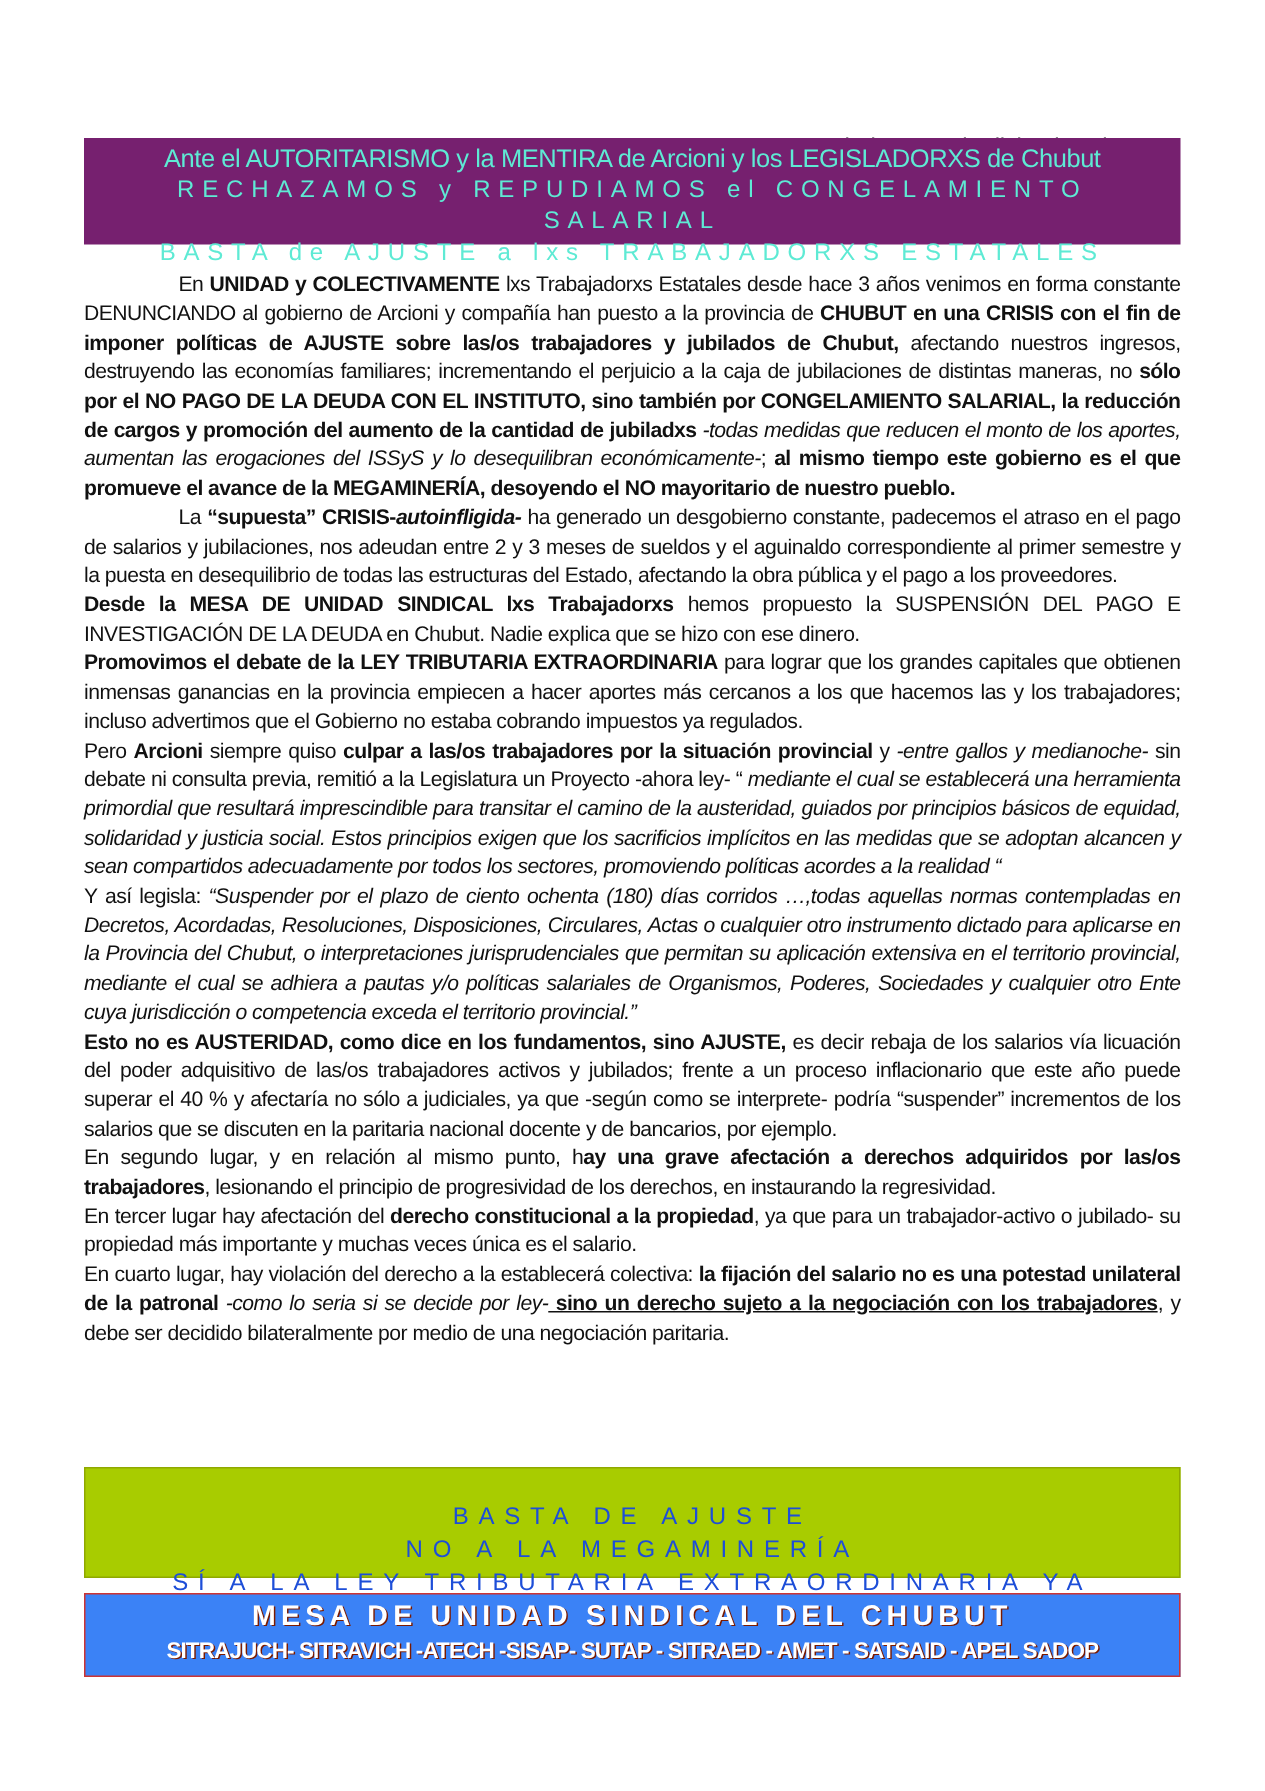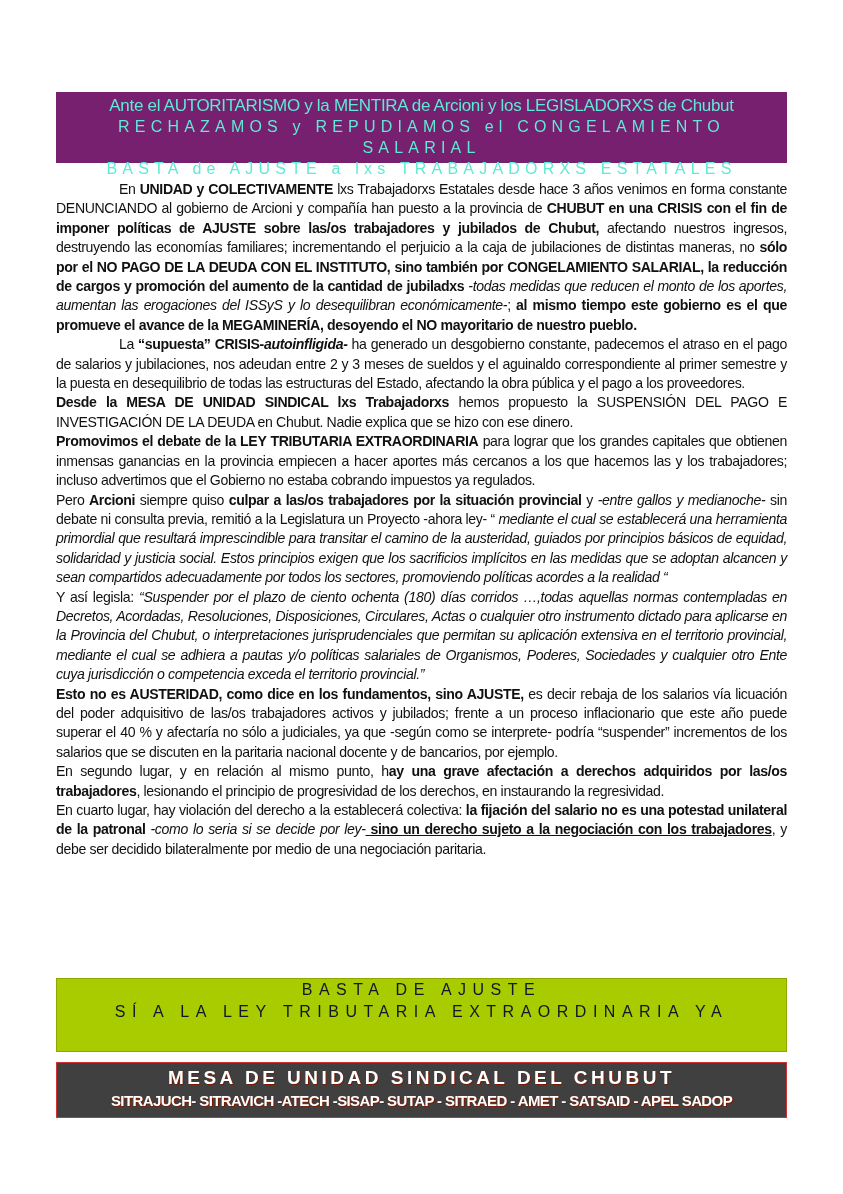--- a/index.html
+++ b/index.html
@@ -4,24 +4,24 @@
 <style>
   html, body { margin: 0; padding: 0; background: #ffffff; }
   body { width: 843px; height: 1194px; position: relative; overflow: hidden;
          font-family: "DejaVu Sans", sans-serif; color: #111; }
   .date { position: absolute; right: 57px; top: 62px; font-size: 16px;
           font-family: "Liberation Sans Narrow", "Liberation Sans", sans-serif; letter-spacing: -0.2px; color: #111; margin-top: 28px; }
   .banner { position: absolute; left: 56px; width: 731px; box-sizing: border-box; text-align: center; }
   .b-purple { top: 92px; height: 71px; background: #76206f; color: #5eead4; padding-top: 3px; }
   .b-purple .l1 { font-size: 17px; letter-spacing: -0.3px; line-height: 21px; font-family: "Liberation Sans", sans-serif; }
   .b-purple .l2, .b-purple .l3 { font-size: 16px; letter-spacing: 5.2px; line-height: 21px; font-family: "Liberation Sans", sans-serif; }
-  .b-green { top: 978px; height: 74px; background: #a8cc00; color: #0f172a; padding-top: 0;
+  .b-green { top: 978px; height: 74px; background: #a8cc00; color: #1d4ed8; padding-top: 22px;
              border: 1px solid #8fa800; }
   .b-green div { font-size: 16px; letter-spacing: 6.5px; line-height: 22px; font-family: "Liberation Sans", sans-serif; }
-  .b-red { top: 1062px; height: 56px; background: #404040; color: #fff; padding-top: 3px;
+  .b-red { top: 1062px; height: 56px; background: #3b82f6; color: #fff; padding-top: 3px;
            border: 1px solid #c33; }
   .b-red .r1 { font-size: 19px; letter-spacing: 3.5px; line-height: 24px; font-weight: bold; font-family: "Liberation Sans", sans-serif;
                text-shadow: 1px 1px 0 #7a1a00; }
   .b-red .r2 { font-size: 15px; letter-spacing: -0.6px; line-height: 22px; font-weight: bold; font-family: "Liberation Sans", sans-serif;
                text-shadow: 1px 1px 0 #7a1a00; }
   .body-text { position: absolute; left: 56px; top: 180px; width: 731px;
                font-family: "Liberation Sans", sans-serif; font-size: 14.1px; line-height: 19.4px;
                text-align: justify; letter-spacing: -0.35px; }
   .body-text p { margin: 0; }
   .body-text p.indent { text-indent: 63px; }
@@ -50,25 +50,27 @@
   <p><b>Promovimos el debate de la LEY TRIBUTARIA EXTRAORDINARIA</b><span> para lograr que los grandes capitales que obtienen inmensas ganancias en la provincia empiecen a hacer aportes más cercanos a los que hacemos las y los trabajadores; incluso advertimos que el Gobierno no estaba cobrando impuestos ya regulados.</span></p>
 
   <p><span>Pero </span><b>Arcioni</b><span> siempre quiso </span><b>culpar a las/os trabajadores por la situación provincial</b><span> y </span><i>-entre gallos y medianoche-</i><span> sin debate ni consulta previa, remitió a la Legislatura un Proyecto -ahora ley- “</span><i> mediante el cual se establecerá una herramienta primordial que resultará imprescindible para transitar el camino de la austeridad, guiados por principios básicos de equidad, solidaridad y justicia social. Estos principios exigen que los sacrificios implícitos en las medidas que se adoptan alcancen y sean compartidos adecuadamente por todos los sectores, promoviendo políticas acordes a la realidad “</i></p>
 
   <p><span>Y así legisla: </span><i>“Suspender por el plazo de ciento ochenta (180) días corridos …,todas aquellas normas contempladas en Decretos, Acordadas, Resoluciones, Disposiciones, Circulares, Actas o cualquier otro instrumento dictado para aplicarse en la Provincia del Chubut, o interpretaciones jurisprudenciales que permitan su aplicación extensiva en el territorio provincial, mediante el cual se adhiera a pautas y/o políticas salariales de Organismos, Poderes, Sociedades y cualquier otro Ente cuya jurisdicción o competencia exceda el territorio provincial.”</i></p>
 
   <p><b>Esto no es AUSTERIDAD, como dice en los fundamentos, sino AJUSTE,</b><span> es decir rebaja de los salarios vía licuación del poder adquisitivo de las/os trabajadores activos y jubilados; frente a un proceso inflacionario que este año puede superar el 40 % y afectaría no sólo a judiciales, ya que -según como se interprete- podría “suspender” incrementos de los salarios que se discuten en la paritaria nacional docente y de bancarios, por ejemplo.</span></p>
 
   <p><span>En segundo lugar, y en relación al mismo punto, h</span><b>ay una grave afectación a derechos adquiridos por las/os trabajadores</b><span>, lesionando el principio de progresividad de los derechos, en instaurando la regresividad.</span></p>
 
+  <p><span>En tercer lugar hay afectación del </span><b>derecho constitucional a la propiedad</b><span>, ya que para un trabajador-activo o jubilado- su propiedad más importante y muchas veces única es el salario.</span></p>
 
   <p><span>En cuarto lugar, hay violación del derecho a la establecerá colectiva: </span><b>la fijación del salario no es una potestad unilateral de la patronal</b><i> -como lo seria si se decide por ley-</i><b><u> sino un derecho sujeto a la negociación con los trabajadores</u></b><span>, y debe ser decidido bilateralmente por medio de una negociación paritaria.</span></p>
 </div>
 
 <div class="banner b-green">
   <div>BASTA DE AJUSTE</div>
+  <div>NO A LA MEGAMINERÍA</div>
   <div>SÍ A LA LEY TRIBUTARIA EXTRAORDINARIA YA</div>
 </div>
 
 <div class="banner b-red">
   <div class="r1">MESA DE UNIDAD SINDICAL DEL CHUBUT</div>
   <div class="r2">SITRAJUCH- SITRAVICH -ATECH -SISAP- SUTAP - SITRAED - AMET - SATSAID - APEL SADOP</div>
 </div>
 
 </body></html>

